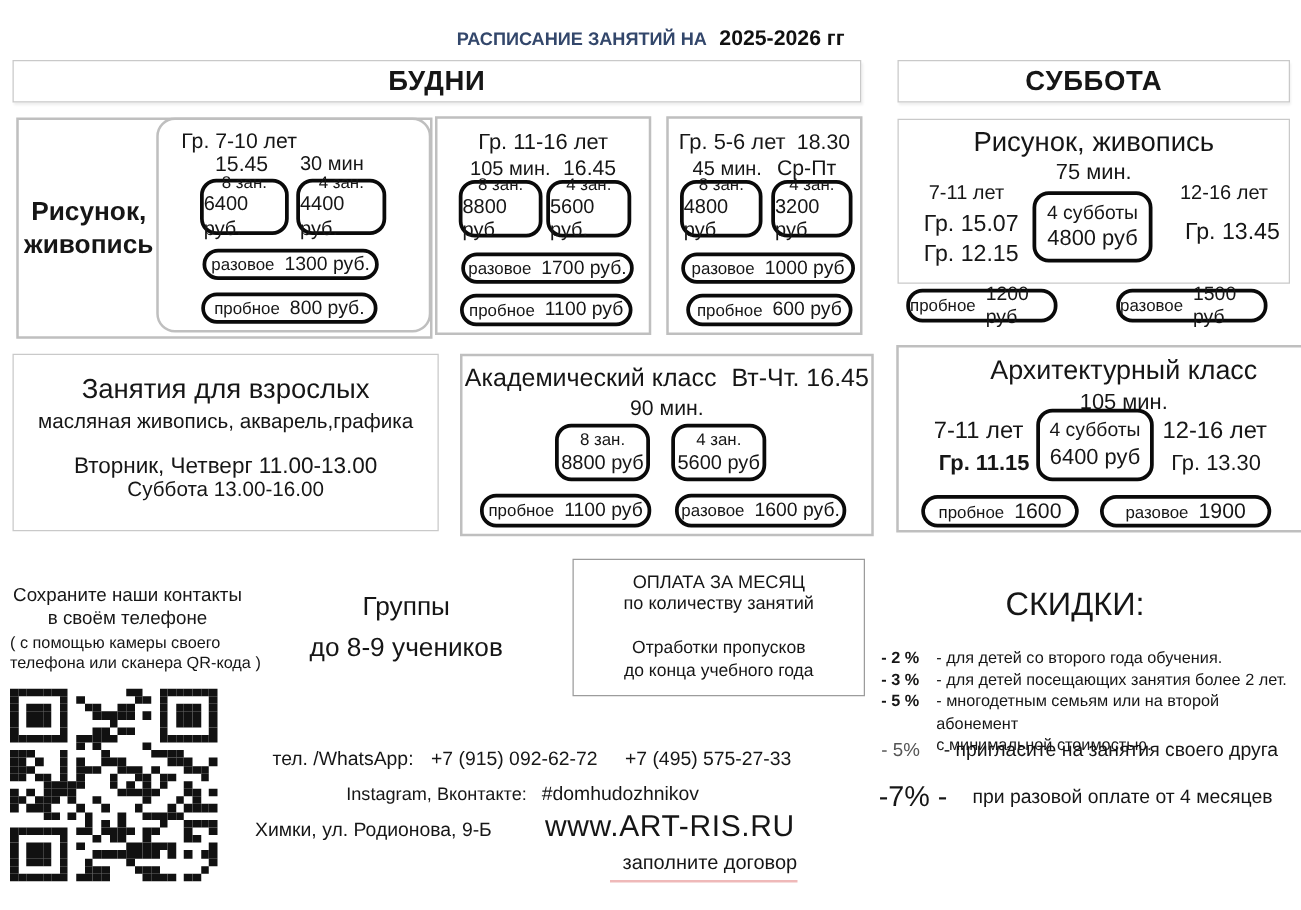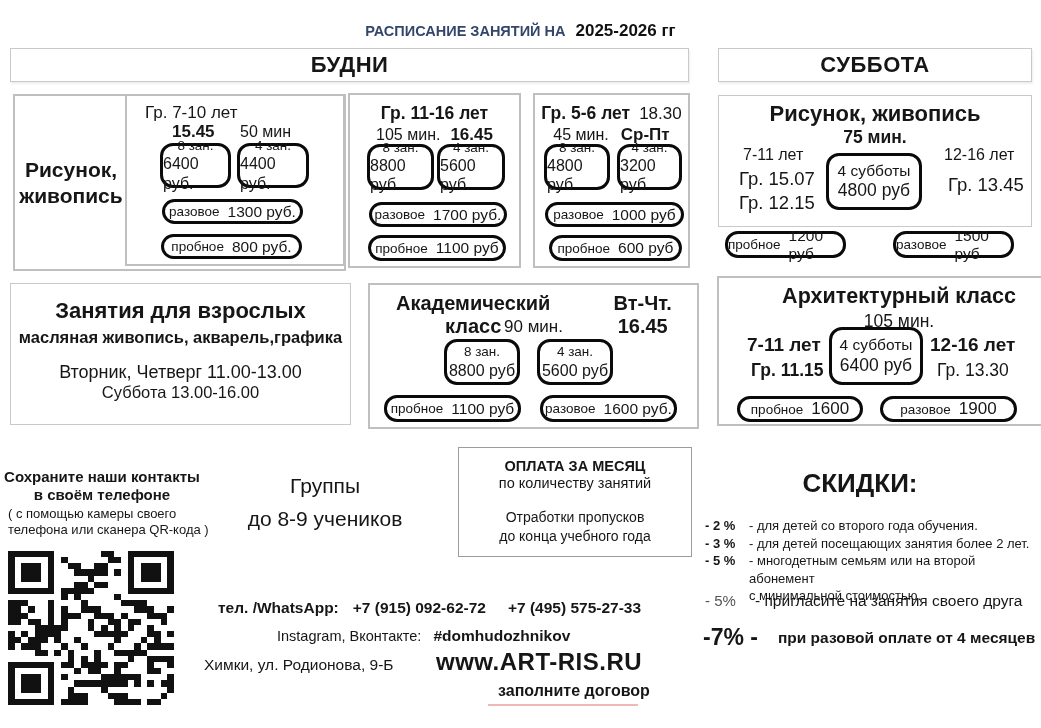--- a/index.html
+++ b/index.html
@@ -1,18 +1,18 @@
 <!DOCTYPE html>
 <html style="--red: #C75050; --blue: #33476B; --pink: #EFB9B9;"><head>
 <meta charset="utf-8">
 <style>
   html,body{margin:0;padding:0;background:#fff;}
   .page{position:relative;width:1041px;height:728px;background:#fff;
         font-family:"Liberation Sans",sans-serif;color:#161616;overflow:hidden;}
-  .b{font-weight:bold;}
+  .b{font-weight:normal;}
   .org-line{position:absolute;top:5px;left:0;right:0;text-align:center;
             font-size:12.5px;color:var(--red);}
   .sched-line{position:absolute;top:21px;left:0;right:0;text-align:center;}
   .sched-label{color:var(--blue);font-weight:bold;font-size:14.5px;margin-right:10px;}
   .sched-years{color:#111;font-weight:bold;font-size:17px;}
   .hdr-box{position:absolute;height:34px;background:#fff;border:1px solid #c9c9c9;
            box-shadow:1px 2px 2px rgba(0,0,0,.07);display:flex;align-items:center;
            justify-content:center;font-weight:bold;font-size:22px;letter-spacing:.5px;
            box-sizing:border-box;}
   .panel{position:absolute;background:#fff;border:2px solid #bfbfbf;box-sizing:border-box;}
@@ -43,24 +43,24 @@
     <span>БУДНИ</span>
   </div>
   <div class="hdr-box" style="left:718px;top:48px;width:314px;">
     <span>СУББОТА</span>
   </div>
 
   <div class="panel" style="left:13px;top:94px;width:333px;height:177px;">
     <div style="position:absolute;left:0;top:0;bottom:0;width:112px;display:flex;align-items:center;justify-content:center;text-align:center;font-weight:bold;font-size:21px;line-height:1.2;">Рисунок, живопись</div>
   </div>
 
-  <div class="panel" style="left:125px;top:94px;width:220px;height:172px;">
+  <div class="panel" style="left:125px;top:94px;width:220px;height:172px;border-radius:15px;">
     <div style="position:absolute;left:18px;top:7px;font-size:17px;">Гр. 7-10 лет</div>
     <div class="b" style="position:absolute;left:45px;top:26px;font-size:17px;">15.45</div>
-    <div style="position:absolute;left:113px;top:27px;font-size:16px;">50 мин</div>
+    <div style="position:absolute;left:113px;top:27px;font-size:16px;">30 мин</div>
     <div class="pill pack" style="left:33px;top:47px;width:71px;height:45px;">
       <span class="qty">8 зан.</span>
       <span class="price">6400 руб.</span>
     </div>
     <div class="pill pack" style="left:110px;top:47px;width:72px;height:45px;">
       <span class="qty">4 зан.</span>
       <span class="price">4400 руб.</span>
     </div>
     <div class="pill wide" style="left:35px;top:103px;width:141px;height:25px;">
       <span class="plabel">разовое</span>

